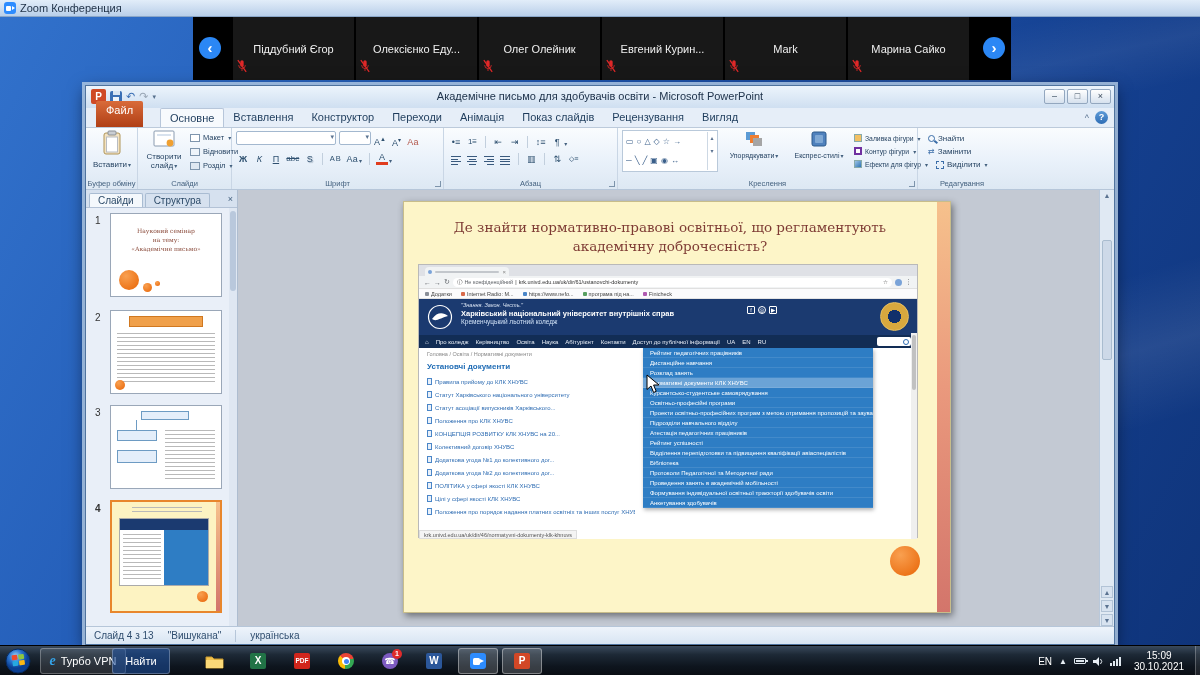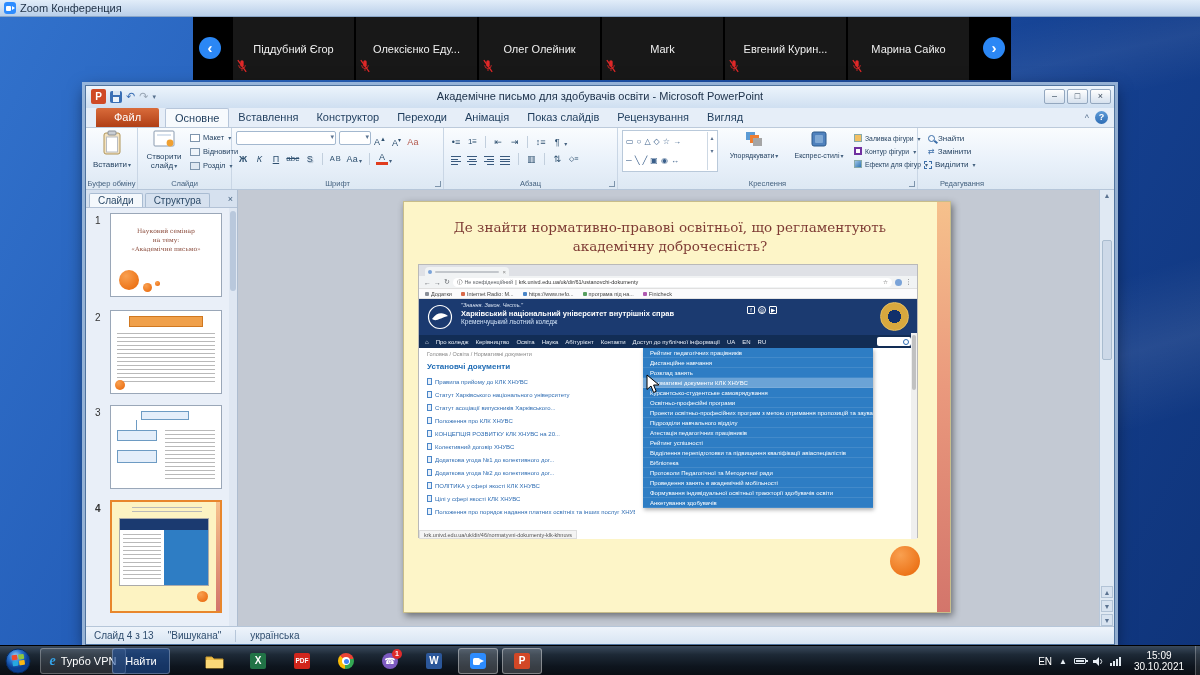--- a/index.html
+++ b/index.html
@@ -28,21 +28,21 @@
   .qat{position:absolute;left:5px;top:3px;display:flex;align-items:center;gap:4px}
   .pic{width:15px;height:15px;border-radius:2px;background:#cf4a26;color:#fff;font-weight:bold;font-size:10px;text-align:center;line-height:15px}
   .disk{width:12px;height:12px;background:#3a6fb5;border-radius:2px;position:relative}
   .disk:after{content:"";position:absolute;left:2.5px;top:0;width:7px;height:4px;background:#d7e4f2}
   .disk:before{content:"";position:absolute;left:3px;bottom:1px;width:6px;height:5px;background:#eef4fa}
   .ttl .cap{position:absolute;left:0;right:0;top:4px;text-align:center;font-size:11px;color:#20344c}
   .wbts{position:absolute;right:3px;top:3px;display:flex;gap:2px}
   .wb{width:21px;height:15px;border:1px solid #93a7bf;border-radius:2px;background:linear-gradient(#fefefe,#d6e1ee);font-size:9px;line-height:13px;text-align:center;color:#3a4a5c}
   
   .tabsrow{position:relative;height:20px;background:#e6eef8;border-bottom:1px solid #bccadb;display:flex;align-items:flex-end;padding-left:10px}
-  .ftab{height:19px;padding:0 18px;background:linear-gradient(#d96b3a,#b03f16);color:#fff;font-size:11px;line-height:19px;border-radius:2px 2px 0 0;margin-right:6px}
+  .ftab{height:26px;padding:0 10px;background:linear-gradient(#d96b3a,#b03f16);color:#fff;font-size:11px;line-height:19px;border-radius:2px 2px 0 0;margin-right:17px}
   .rtab{height:19px;padding:0 9px;font-size:11px;line-height:19px;color:#1e3c5c}
   .rtab.act{background:#f7fafd;border:1px solid #b7c6da;border-bottom:none;border-radius:2px 2px 0 0}
   .tabctl{position:absolute;right:6px;top:3px;display:flex;gap:6px;align-items:center}
   .helpc{width:13px;height:13px;border-radius:50%;background:linear-gradient(#5d9bd8,#2f6db5);color:#fff;font-size:9px;font-weight:bold;text-align:center;line-height:13px}
   .colps{font-size:9px;color:#5b7391}
   
   .ribbon{position:relative;height:62px;background:linear-gradient(#fafcfe,#e9f1fa 55%,#dde8f3);border-bottom:1px solid #b6c6d9}
   .rg{position:absolute;top:0;bottom:0;border-right:1px solid #c9d6e5}
   .rgl{position:absolute;bottom:1px;left:0;right:0;text-align:center;font-size:7.5px;color:#44617f;white-space:nowrap;overflow:hidden}
   .bigbtn{position:absolute;text-align:center;cursor:pointer}
@@ -214,30 +214,30 @@
             </svg></span>
         <span class="pname">Олег Олейник</span>
       </div>
       <div class="tile">
         <span class="micw"><svg width="10" height="14" viewBox="0 0 12 16">
               <rect x="4" y="1" width="4" height="8" rx="2" fill="#e02828"></rect>
               <path d="M2 7a4 4 0 0 0 8 0" stroke="#e02828" fill="none"></path>
               <line x1="6" y1="11" x2="6" y2="14" stroke="#e02828"></line>
               <line x1="1" y1="1" x2="11" y2="15" stroke="#e02828" stroke-width="1.5"></line>
             </svg></span>
-        <span class="pname">Mark</span>
+        <span class="pname">Евгений  Курин...</span>
       </div>
       <div class="tile">
         <span class="micw"><svg width="10" height="14" viewBox="0 0 12 16">
               <rect x="4" y="1" width="4" height="8" rx="2" fill="#e02828"></rect>
               <path d="M2 7a4 4 0 0 0 8 0" stroke="#e02828" fill="none"></path>
               <line x1="6" y1="11" x2="6" y2="14" stroke="#e02828"></line>
               <line x1="1" y1="1" x2="11" y2="15" stroke="#e02828" stroke-width="1.5"></line>
             </svg></span>
-        <span class="pname">Евгений  Курин...</span>
+        <span class="pname">Mark</span>
       </div>
       <div class="tile">
         <span class="micw"><svg width="10" height="14" viewBox="0 0 12 16">
               <r></r>
               <rect x="4" y="1" width="4" height="8" rx="2" fill="#e02828"></rect>
               <path d="M2 7a4 4 0 0 0 8 0" stroke="#e02828" fill="none"></path>
               <line x1="6" y1="11" x2="6" y2="14" stroke="#e02828"></line>
               <line x1="1" y1="1" x2="11" y2="15" stroke="#e02828" stroke-width="1.5"></line>
             </svg></span>
         <span class="pname">Марина Сайко</span>
@@ -426,21 +426,21 @@
 
       <div class="rg" style="left:832px;width:88px;border-right:none">
         <div class="minirow" style="left:10px;top:6px;font-size:8px">
             <span class="mag"></span>
             <span>Знайти</span>
           </div>
         <div class="minirow" style="left:10px;top:19px;font-size:8px">
             <span style="color:#3a6da8;font-size:8px">⇄</span>
             <span>Замінити</span>
           </div>
-        <div class="minirow" style="left:6px;top:32px;font-size:8px">
+        <div class="minirow" style="left:18px;top:32px;font-size:8px">
             <span class="dashed"></span>
             <span>Виділити</span>
             <span class="dd">▾</span>
           </div>
         <div class="rgl">Редагування</div>
       </div>
     </div>
 
     <div class="main">
 

